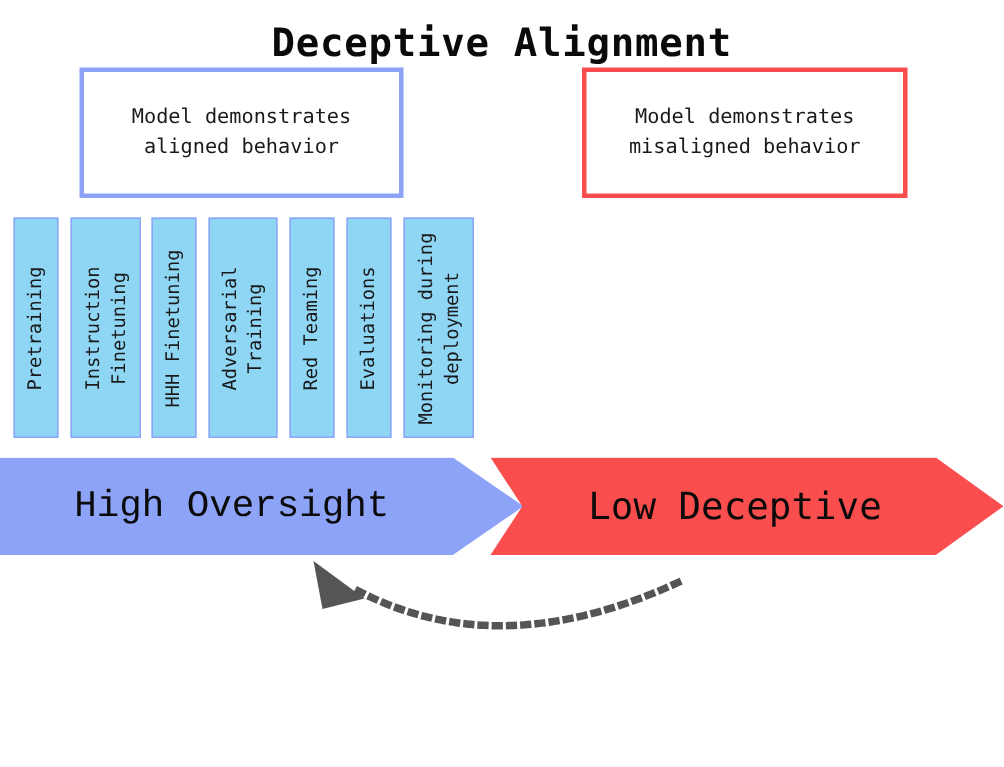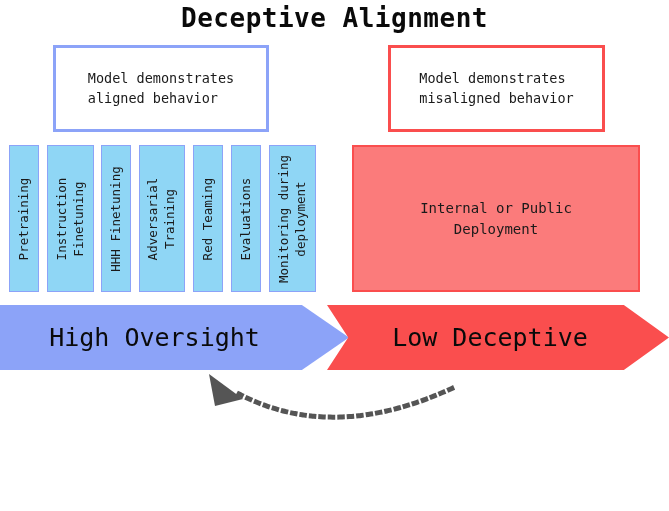--- a/index.html
+++ b/index.html
@@ -13,40 +13,40 @@
     height: 511px;
     background: #ffffff;
     overflow: hidden;
     font-family: "DejaVu Sans Mono", "Liberation Mono", monospace;
   }
 
   
   #title {
     position: absolute;
     left: 0;
-    top: 3px;
+    top: 14px;
     width: 669px;
     text-align: center;
     font-family: "DejaVu Sans Mono", "Liberation Mono", monospace;
     font-size: 26px;
     font-weight: bold;
     color: #0a0a0a;
     letter-spacing: 0.5px;
   }
 
   
   .callout {
     position: absolute;
     background: #ffffff;
     border: 3px solid #000;
     box-sizing: border-box;
     display: flex;
     align-items: center;
     justify-content: center;
-    text-align: left;
+    text-align: center;
     font-size: 13.5px;
     line-height: 1.45;
     color: #1a1a1a;
   }
   #callout-aligned {
     left: 53px;
     top: 45px;
     width: 216px;
     height: 87px;
     border-color: #8CA3F8;
@@ -123,21 +123,21 @@
     clip-path: polygon(0 0, 86.8% 0, 100% 50%, 86.8% 100%, 0 100%, 6.2% 50%);
     display: flex;
     align-items: center;
     justify-content: center;
   }
   .arrow-label {
     font-size: 25px;
     color: #0a0a0a;
     white-space: nowrap;
   }
-  #label-high { transform: translateX(-20px); }
+  #label-high { transform: translateX(-20px); font-family: Liberation Mono, monospace; }
   #label-low  { transform: translateX(-8px); }
 
   
   #feedback-svg {
     position: absolute;
     left: 195px;
     top: 372px;
     width: 270px;
     height: 60px;
   }
@@ -179,21 +179,20 @@
   <div class="stage" style="left:193px;width:30px;">
     <span class="stage-label">Red Teaming</span>
   </div>
   <div class="stage" style="left:231px;width:30px;">
     <span class="stage-label">Evaluations</span>
   </div>
   <div class="stage" style="left:269px;width:47px;">
     <span class="stage-label">Monitoring during<br>deployment</span>
   </div>
 
-  <div id="deployment">Internal or Public<br>Deployment</div>
 
   <div id="arrow-high">
     <span class="arrow-label" id="label-high">High Oversight</span>
   </div>
   <div id="arrow-low">
     <span class="arrow-label" id="label-low">Low Deceptive</span>
   </div>
 
   <svg id="feedback-svg" viewBox="0 0 270 60">
     <path d="M 44 22 Q 140 72 262 14" fill="none" stroke="#555555" stroke-width="5" stroke-linecap="square" stroke-dasharray="2.5 7"></path>

